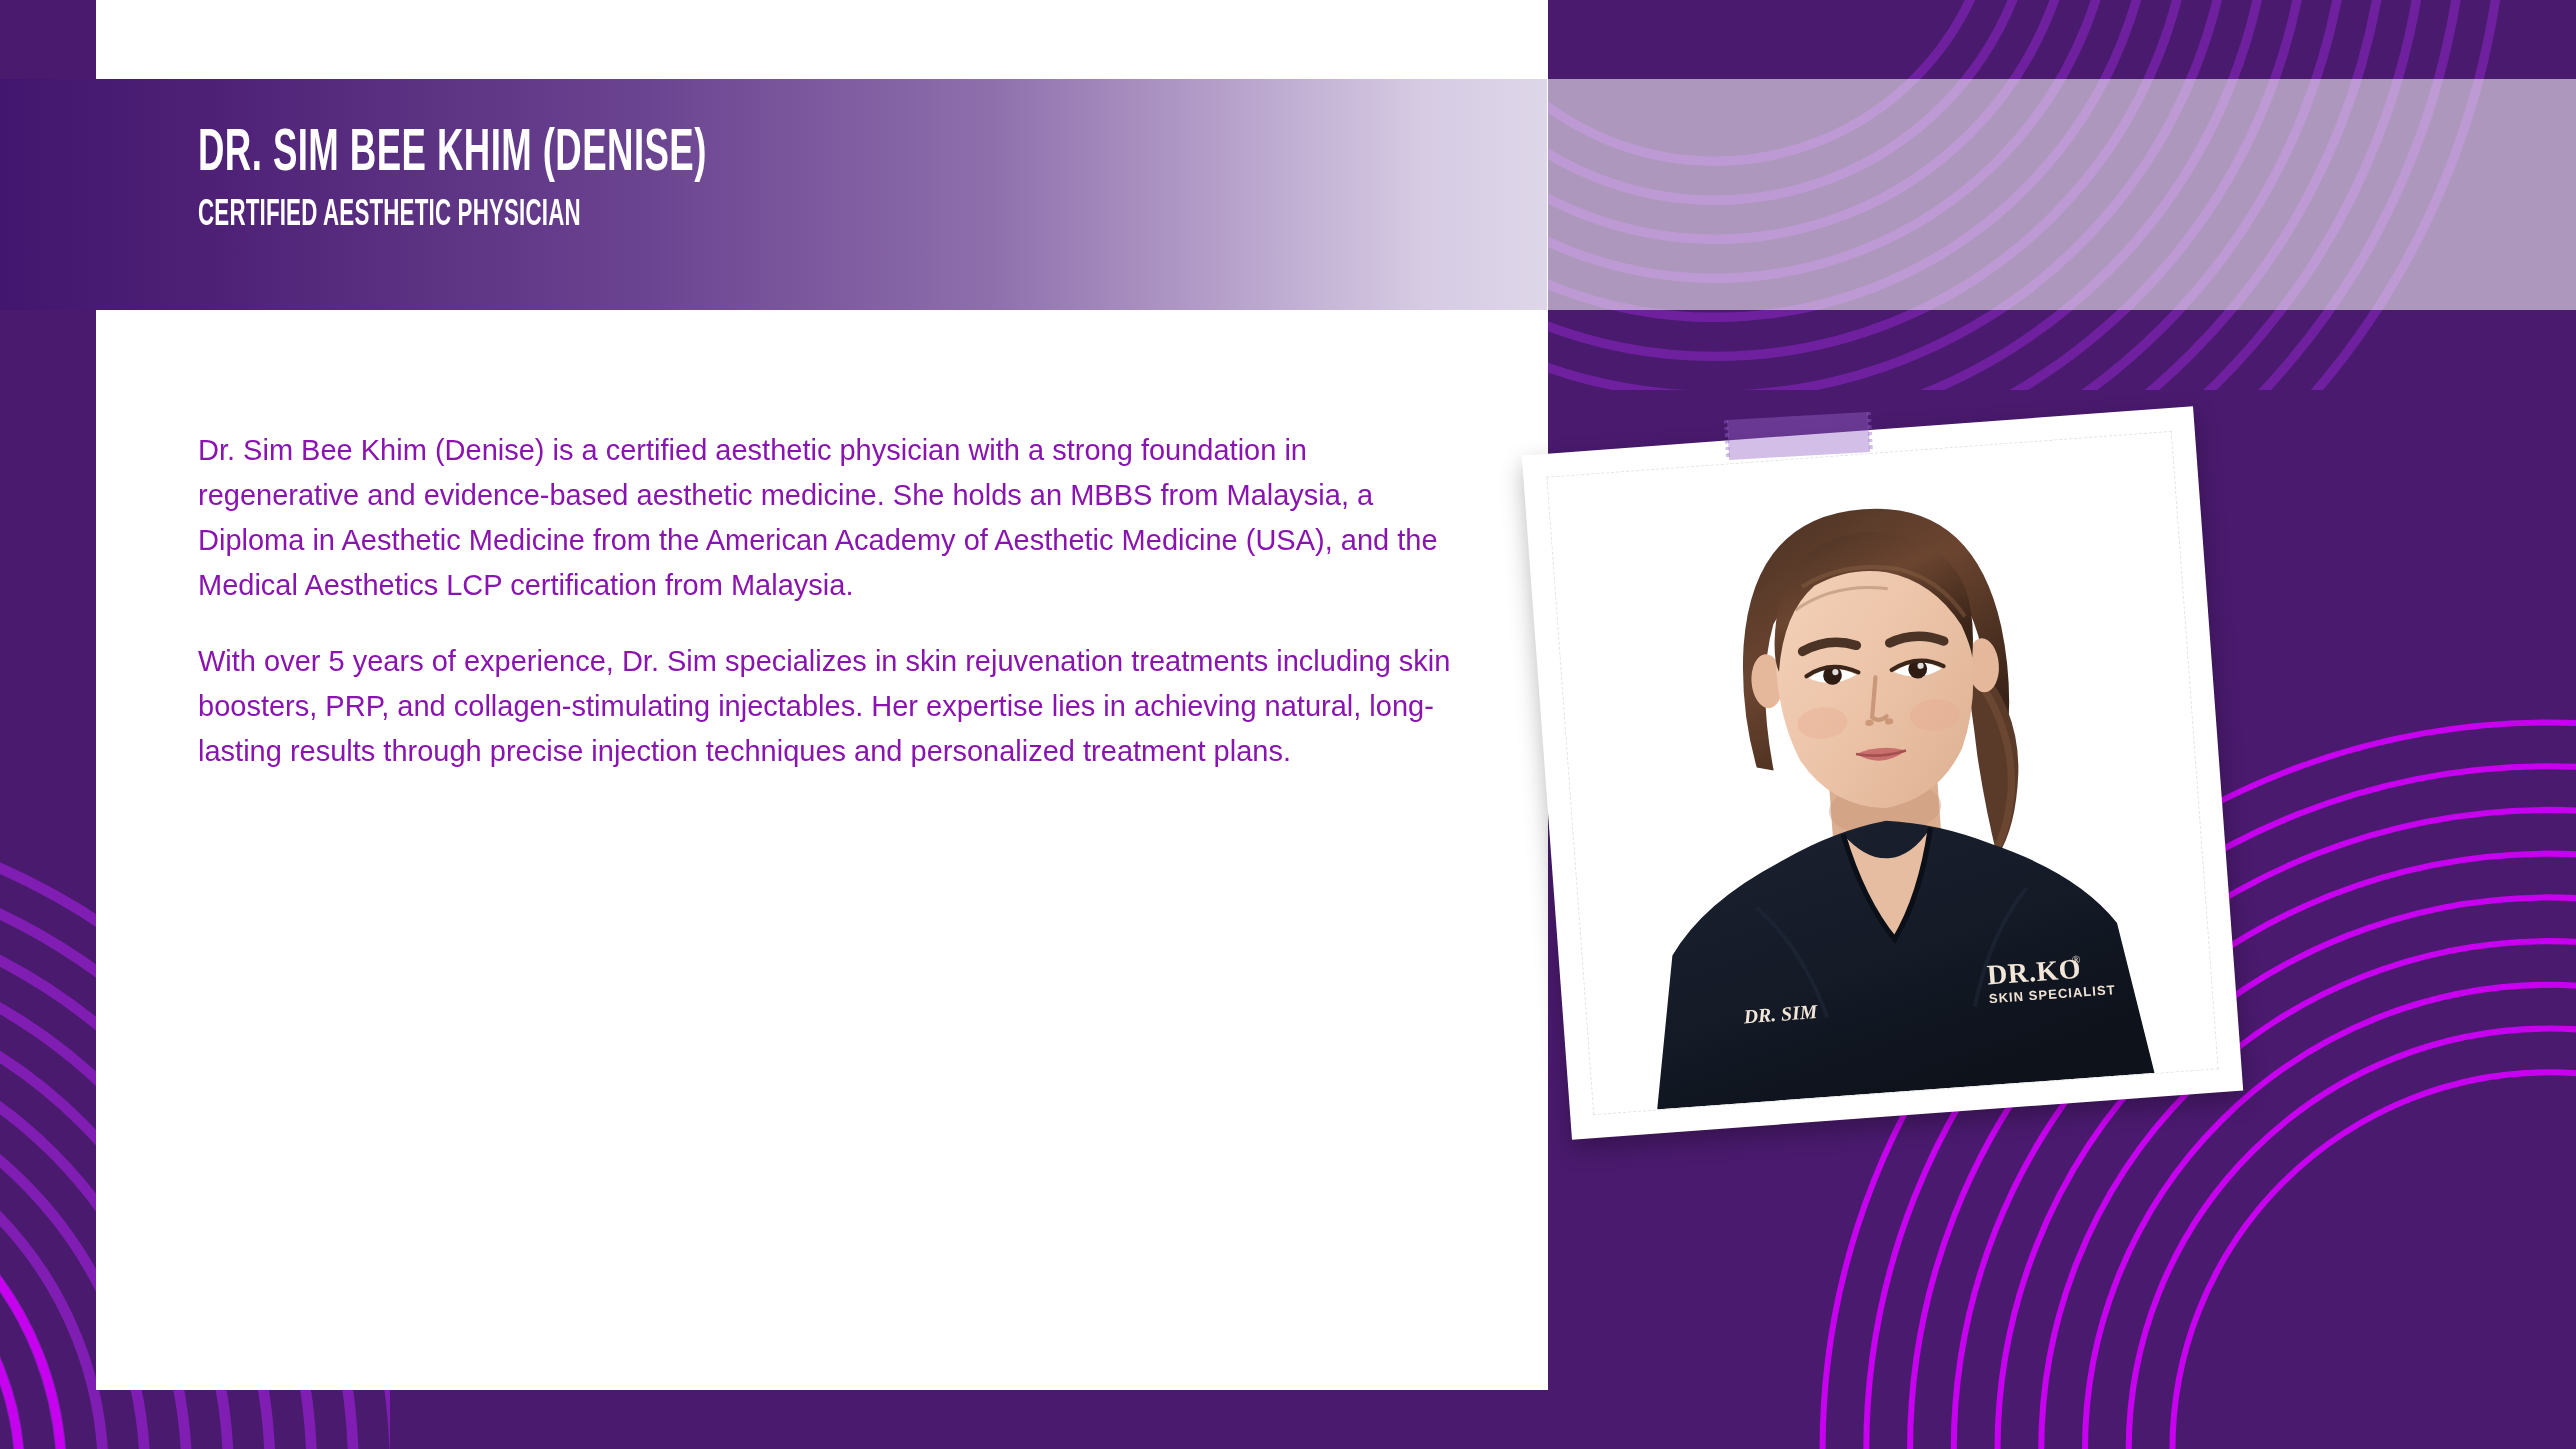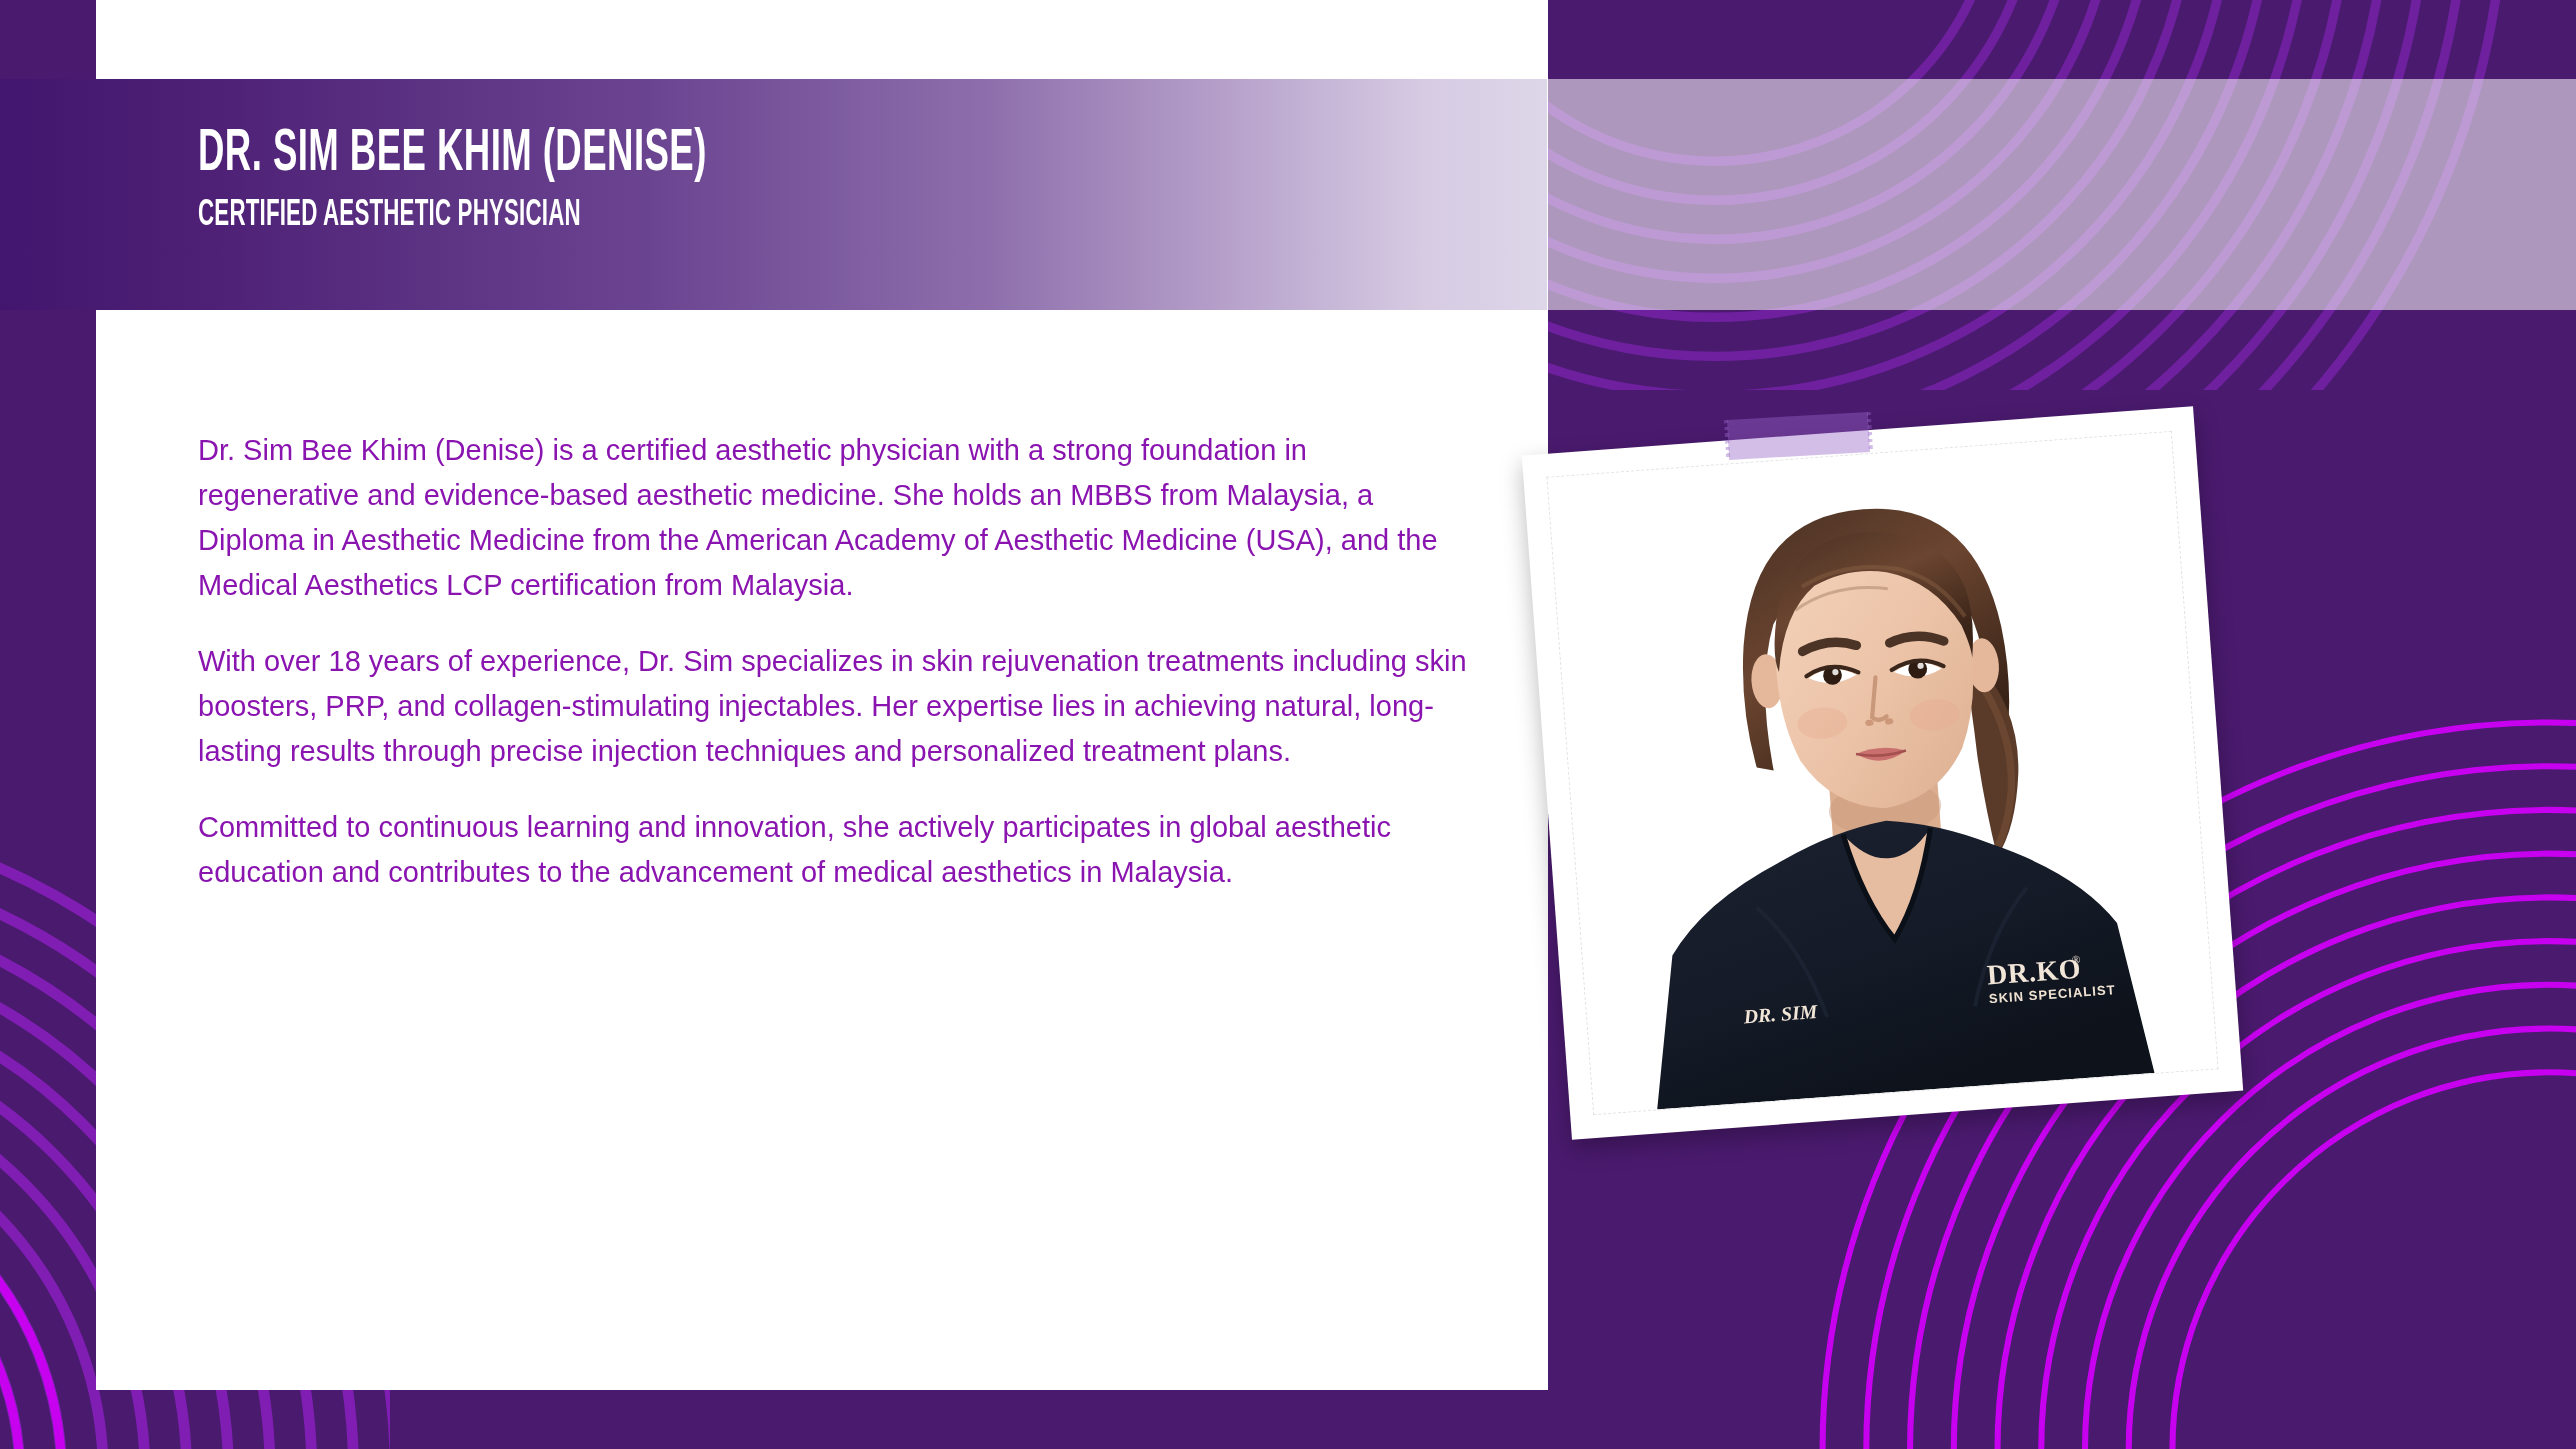--- a/index.html
+++ b/index.html
@@ -160,22 +160,21 @@
   <div class="band-glass"></div>
 </div>
 
 <div id="titleblock">
   <div class="name">DR. SIM BEE KHIM (DENISE)</div>
   <div class="role">CERTIFIED AESTHETIC PHYSICIAN</div>
 </div>
 
 <div id="bio">
   <p>Dr. Sim Bee Khim (Denise) is a certified aesthetic physician with a strong foundation in regenerative and evidence-based aesthetic medicine. She holds an MBBS from Malaysia, a Diploma in Aesthetic Medicine from the American Academy of Aesthetic Medicine (USA), and the Medical Aesthetics LCP certification from Malaysia.</p>
-  <p>With over 18 years of experience, Dr. Sim specializes in skin rejuvenation treatments including skin boosters, PRP, and collagen-stimulating injectables. Her expertise lies in achieving natural, long-lasting results through precise injection techniques and personalized treatment plans.</p>
-  <p>Committed to continuous learning and innovation, she actively participates in global aesthetic education and contributes to the advancement of medical aesthetics in Malaysia.</p>
+  <p>With over 5 years of experience, Dr. Sim specializes in skin rejuvenation treatments including skin boosters, PRP, and collagen-stimulating injectables. Her expertise lies in achieving natural, long-lasting results through precise injection techniques and personalized treatment plans.</p>
 </div>
 
 <div id="photo-wrap">
 
   <div id="frame">
     <div class="inner">
       <div id="portrait">
         <svg viewBox="0 0 600 620" preserveAspectRatio="xMidYMid slice">
           <defs>
             <linearGradient id="skin" x1="0" y1="0" x2="1" y2="1">

